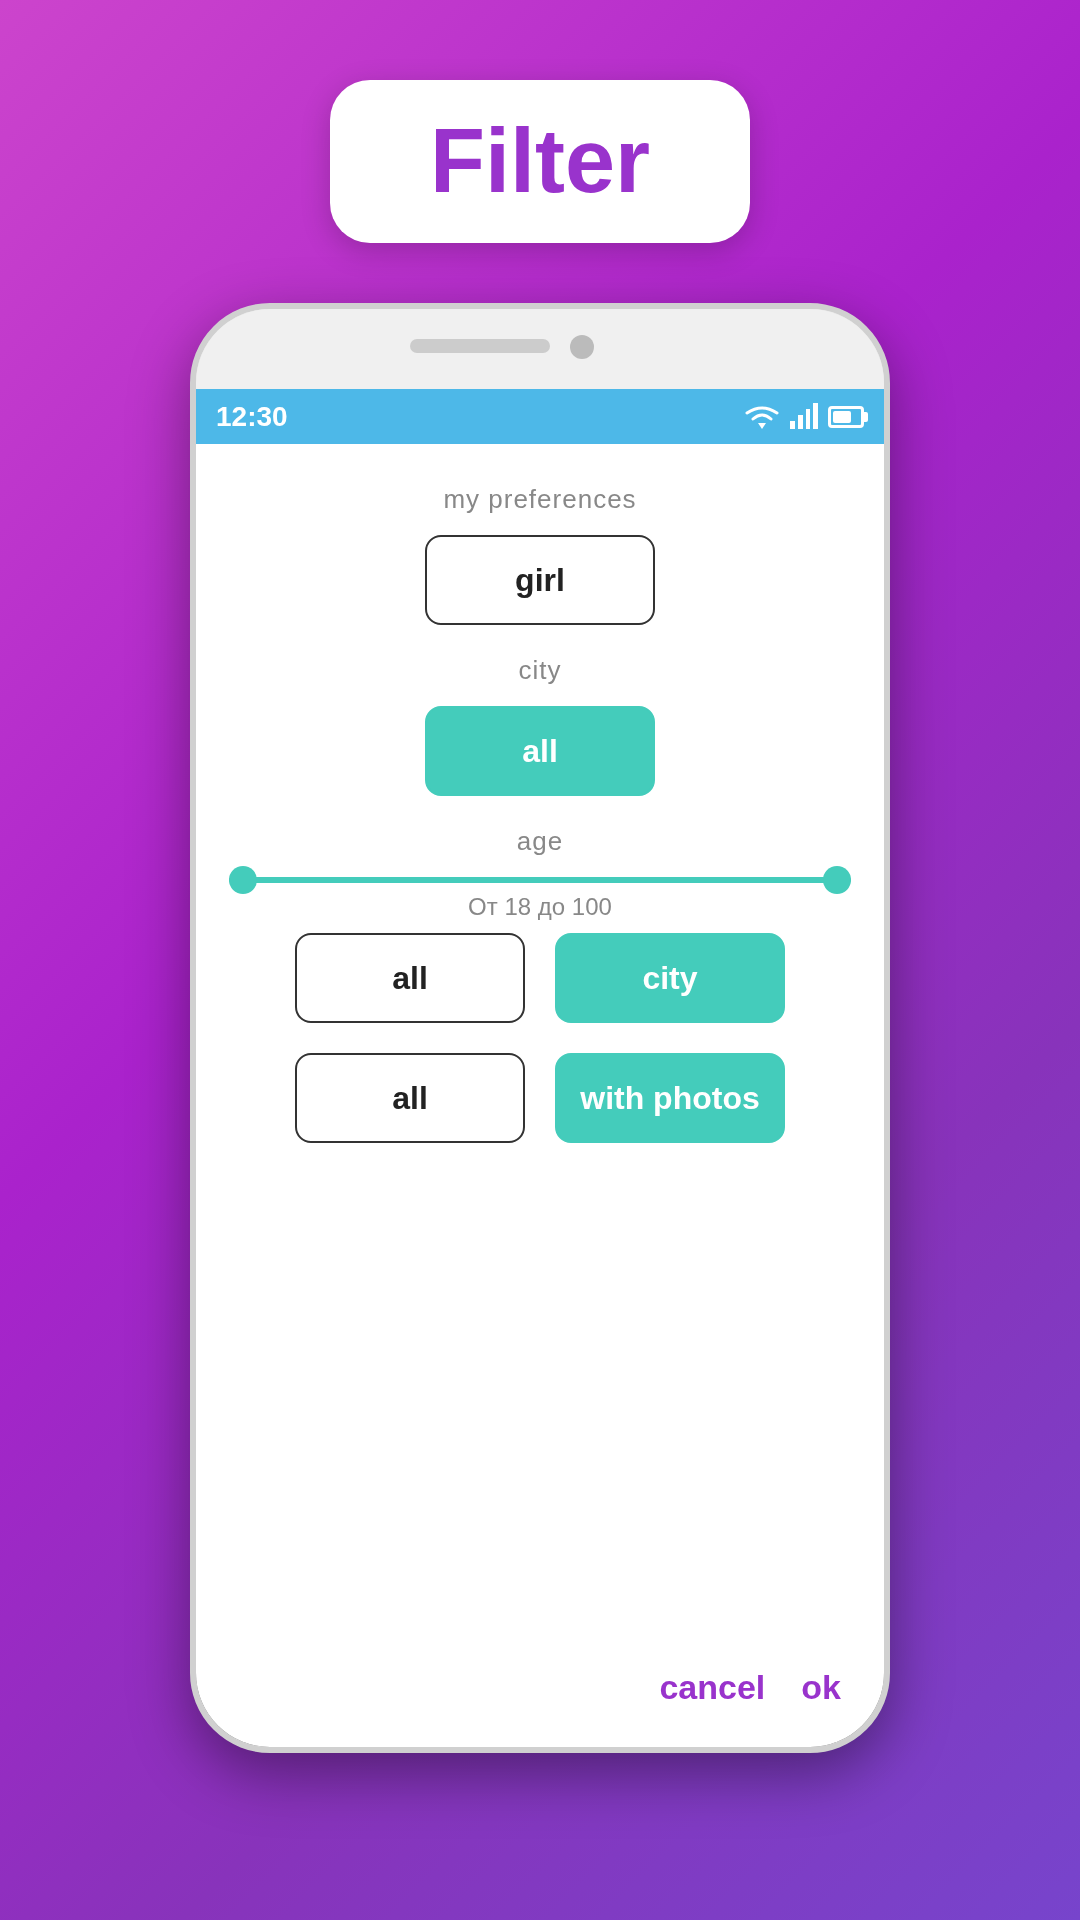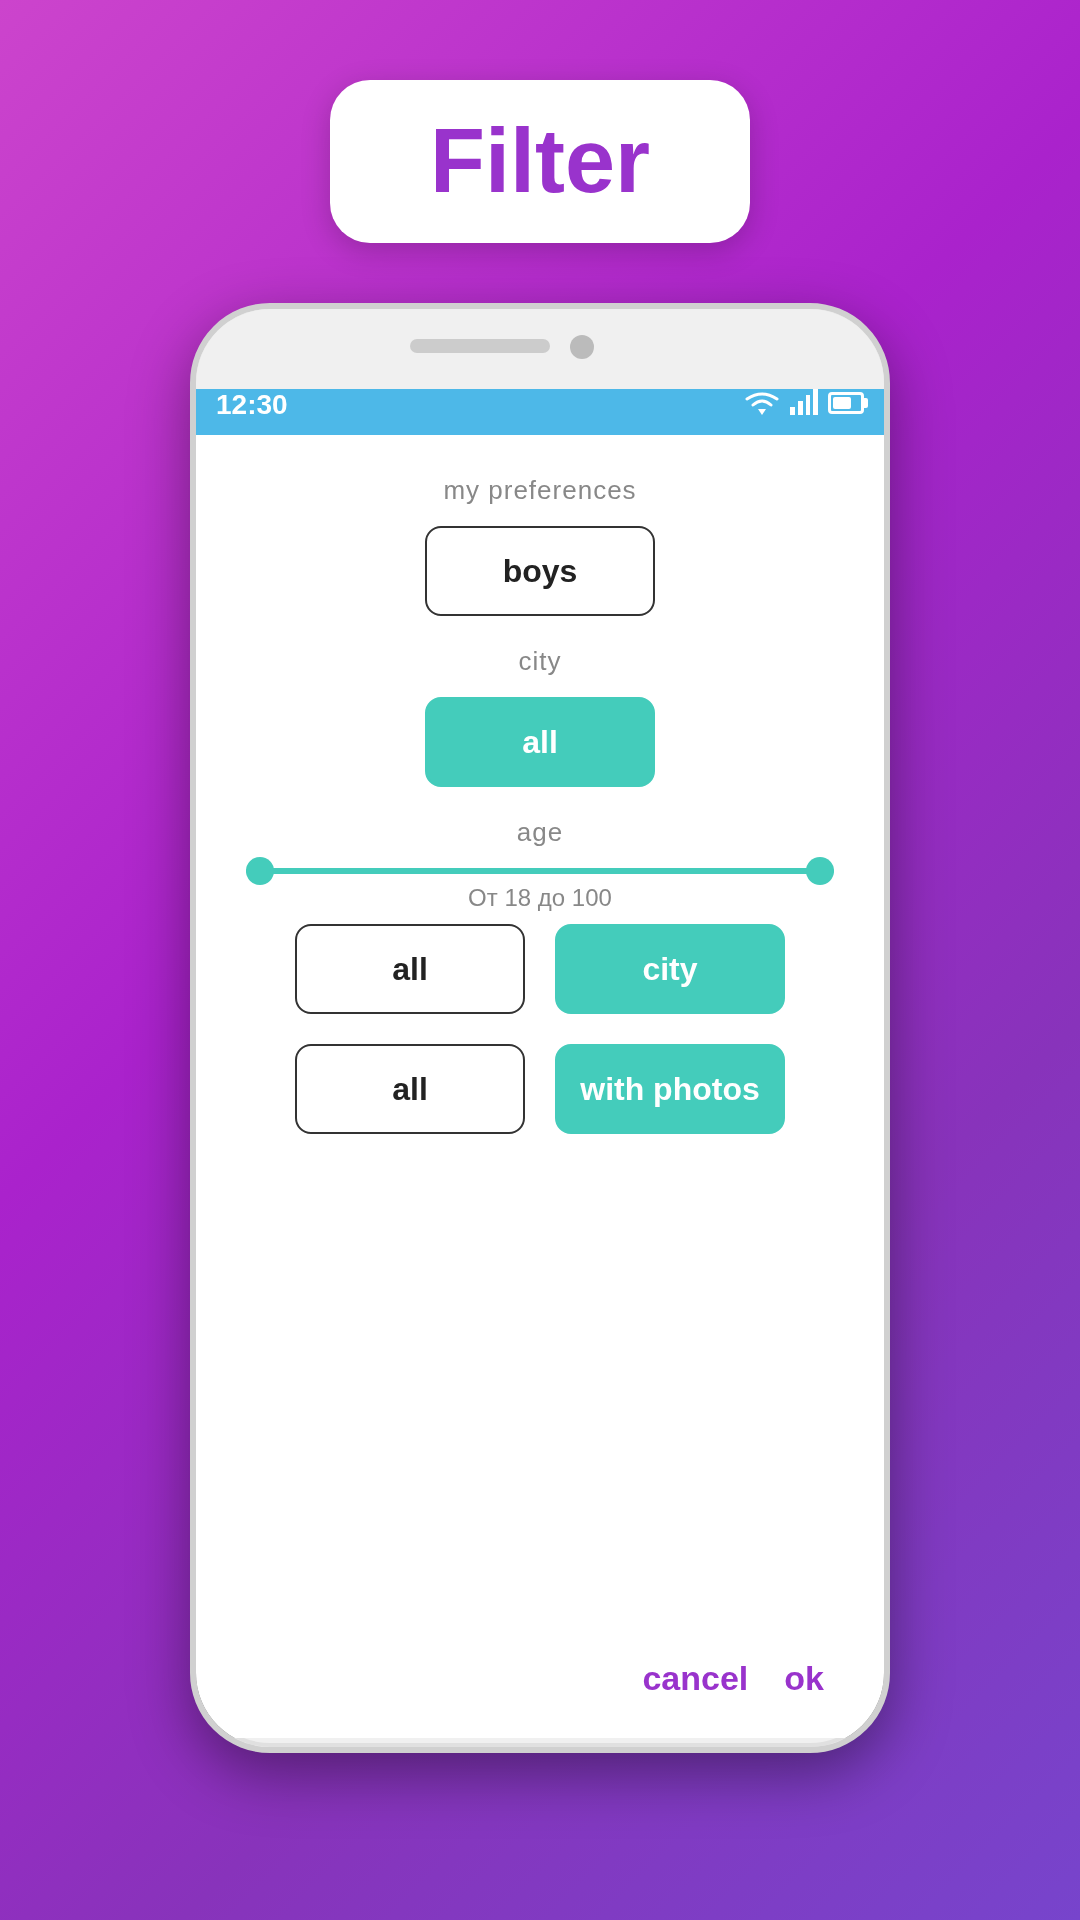--- a/index.html
+++ b/index.html
@@ -76,24 +76,24 @@
       border-radius: 50%;
       position: absolute;
       left: 50%;
       transform: translateX(30px);
       top: 26px;
     }
 
     
     .status-bar {
       width: 100%;
-      height: 46px;
+      height: 55px;
       background: #4db8e8;
       display: flex;
-      align-items: flex-start;
+      align-items: center;
       padding: 0 20px;
       justify-content: space-between;
     }
 
     .status-time {
       color: white;
       font-size: 28px;
       font-weight: bold;
     }
 
@@ -172,21 +172,21 @@
       position: absolute;
       top: 0;
       left: 0;
       right: 0;
       bottom: 0;
       background: white;
       border-radius: 0;
       display: flex;
       flex-direction: column;
       align-items: center;
-      padding: 40px 40px 30px;
+      padding: 40px 23px 30px;
     }
 
     .dialog-section-label {
       font-size: 26px;
       color: #888;
       margin-bottom: 20px;
       letter-spacing: 1px;
     }
 
     .dialog-buttons-row {
@@ -327,21 +327,21 @@
         <circle cx="35" cy="20" r="5" fill="#555"></circle>
         <circle cx="20" cy="30" r="5" fill="#555"></circle>
       </svg>
     </div>
 
     <div class="filter-dialog">
 
       <div class="dialog-section-label">my preferences</div>
 
       <div class="dialog-buttons-row">
-        <button class="dialog-btn">boys</button>
+        <button class="dialog-btn">girl</button>
       </div>
 
       <div class="dialog-section-label">city</div>
 
       <div class="dialog-buttons-row">
         <button class="dialog-btn active-teal">all</button>
       </div>
 
       <div class="dialog-section-label">age</div>
 

